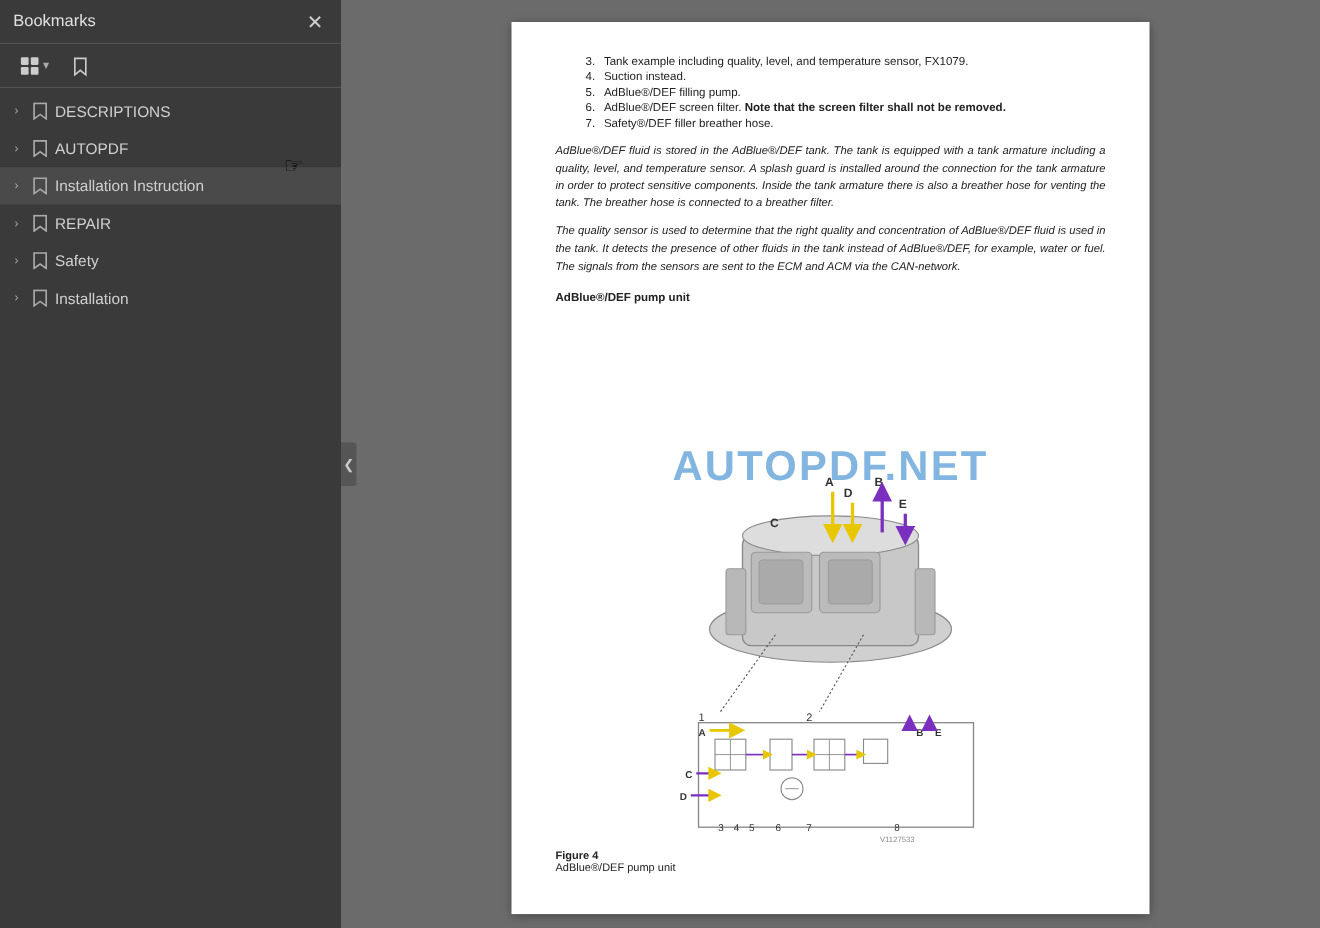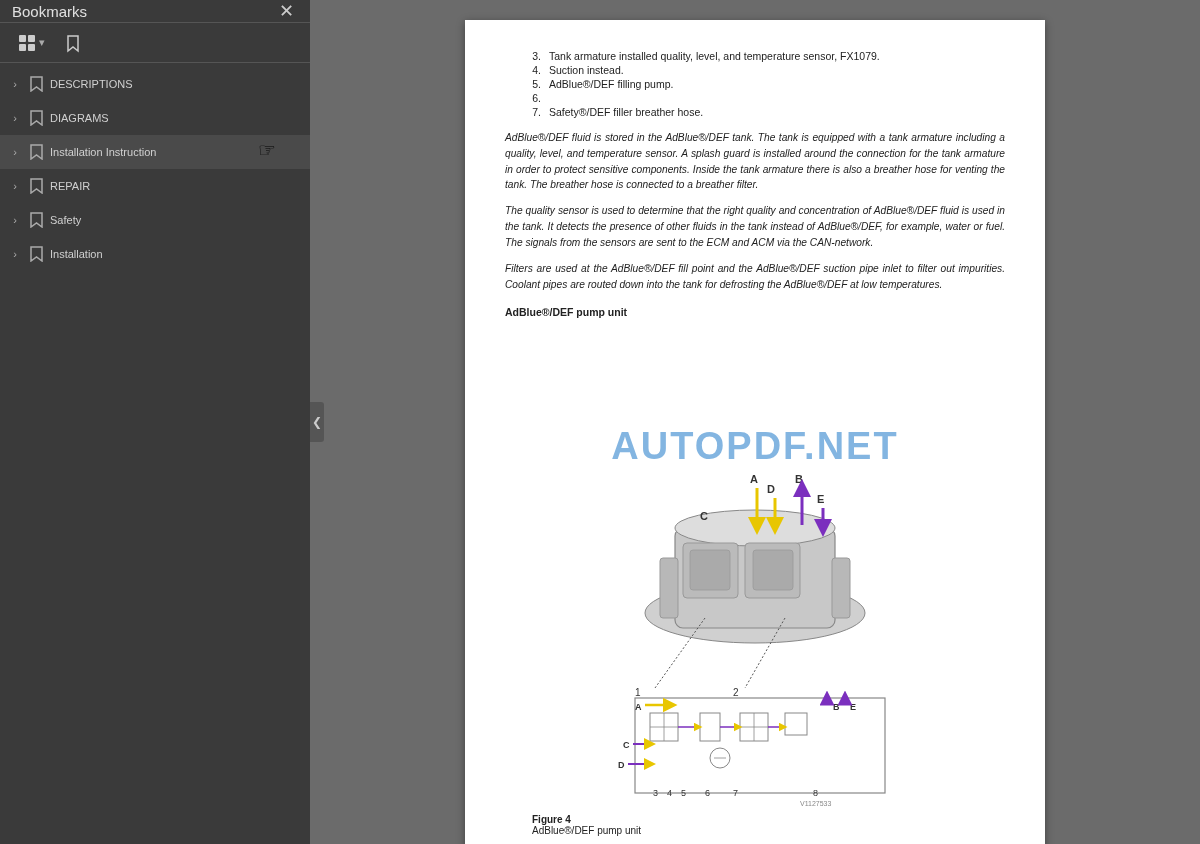--- a/index.html
+++ b/index.html
@@ -18,21 +18,21 @@
 
     .sidebar-header {
       display: flex;
       align-items: center;
       justify-content: space-between;
       padding: 8px 12px;
       background: #3a3a3a;
       color: #e0e0e0;
       font-size: 15px;
       font-weight: 400;
-      height: 23px;
+      height: 40px;
       border-bottom: 1px solid #555;
     }
 
     .sidebar-toolbar {
       display: flex;
       align-items: center;
       padding: 6px 10px;
       background: #3a3a3a;
       border-bottom: 1px solid #555;
       gap: 4px;
@@ -91,21 +91,21 @@
     .bookmark-svg {
       width: 13px;
       height: 16px;
       fill: none;
       stroke: #aaa;
       stroke-width: 1.5;
     }
 
     .sidebar-item-label {
       color: #d0d0d0;
-      font-size: 11px;
+      font-size: 14px;
     }
 
     
     .collapse-handle {
       position: absolute;
       right: -14px;
       top: 50%;
       transform: translateY(-50%);
       width: 14px;
       height: 40px;
@@ -195,21 +195,20 @@
       flex-direction: column;
       align-items: center;
       position: relative;
     }
 
     .figure-caption {
       font-size: 10px;
       color: #222;
       margin-top: 6px;
       align-self: flex-start;
-      margin-left: 27px;
     }
 
     
     .pump-svg {
       width: 100%;
     }
 
     
     .cursor-hand {
       position: absolute;
@@ -279,21 +278,21 @@
       </span>
       <span class="sidebar-item-label">DESCRIPTIONS</span>
     </div>
     <div class="sidebar-item">
       <span class="chevron-icon">›</span>
       <span class="bookmark-icon">
         <svg class="bookmark-svg" viewBox="0 0 13 16">
             <path d="M1 1h11v14l-5.5-4L1 15V1z"></path>
           </svg>
       </span>
-      <span class="sidebar-item-label">DIAGRAMS</span>
+      <span class="sidebar-item-label">AUTOPDF</span>
     </div>
     <div class="sidebar-item" style="background:#4a4a4a;">
       <span class="chevron-icon">›</span>
       <span class="bookmark-icon">
         <svg class="bookmark-svg" viewBox="0 0 13 16">
             <path d="M1 1h11v14l-5.5-4L1 15V1z"></path>
           </svg>
       </span>
       <span class="sidebar-item-label">Installation Instruction</span>
     </div>
@@ -332,44 +331,44 @@
 </div>
 
 <div id="main">
   <div class="page">
 
     <div class="watermark">AUTOPDF.NET</div>
 
     <ol class="numbered-list">
       <li>
         <span class="num-col">3.</span>
-        <span>Tank armature installed quality, level, and temperature sensor, FX1079.</span>
+        <span>Tank example including quality, level, and temperature sensor, FX1079.</span>
       </li>
       <li>
         <span class="num-col">4.</span>
         <span>Suction instead.</span>
       </li>
       <li>
         <span class="num-col">5.</span>
         <span>AdBlue®/DEF filling pump.</span>
       </li>
       <li>
         <span class="num-col">6.</span>
+        <span>AdBlue®/DEF screen filter. <strong>Note that the screen filter shall not be removed.</strong></span>
       </li>
       <li>
         <span class="num-col">7.</span>
         <span>Safety®/DEF filler breather hose.</span>
       </li>
     </ol>
 
     <p class="body-text">AdBlue®/DEF fluid is stored in the AdBlue®/DEF tank. The tank is equipped with a tank armature including a quality, level, and temperature sensor. A splash guard is installed around the connection for the tank armature in order to protect sensitive components. Inside the tank armature there is also a breather hose for venting the tank. The breather hose is connected to a breather filter.</p>
 
     <p class="body-text">The quality sensor is used to determine that the right quality and concentration of AdBlue®/DEF fluid is used in the tank. It detects the presence of other fluids in the tank instead of AdBlue®/DEF, for example, water or fuel. The signals from the sensors are sent to the ECM and ACM via the CAN-network.</p>
 
-    <p class="body-text">Filters are used at the AdBlue®/DEF fill point and the AdBlue®/DEF suction pipe inlet to filter out impurities. Coolant pipes are routed down into the tank for defrosting the AdBlue®/DEF at low temperatures.</p>
 
     <p class="section-title">AdBlue®/DEF pump unit</p>
 
     <div class="figure-area">
       <svg class="pump-svg" viewBox="0 0 500 480" xmlns="http://www.w3.org/2000/svg">
 
         <ellipse cx="250" cy="285" rx="110" ry="30" fill="#d0d0d0" stroke="#888" stroke-width="1"></ellipse>
 
         <rect x="170" y="200" width="160" height="100" rx="8" fill="#c8c8c8" stroke="#888" stroke-width="1.2"></rect>
 

